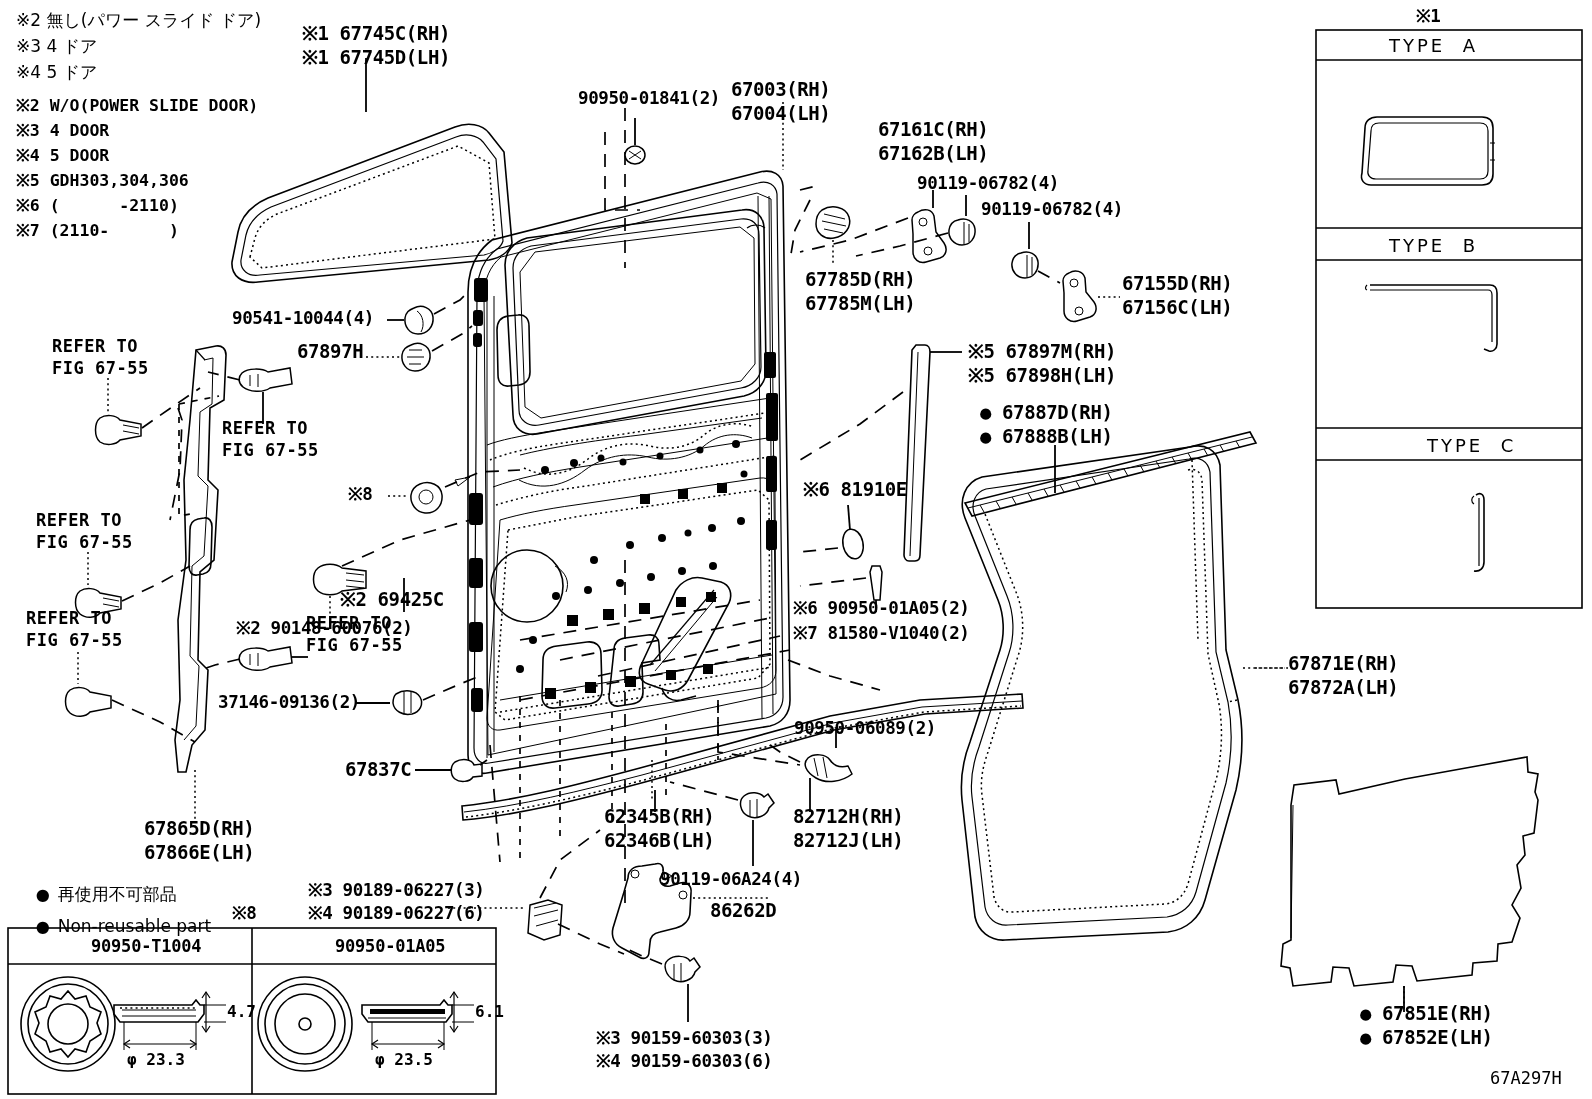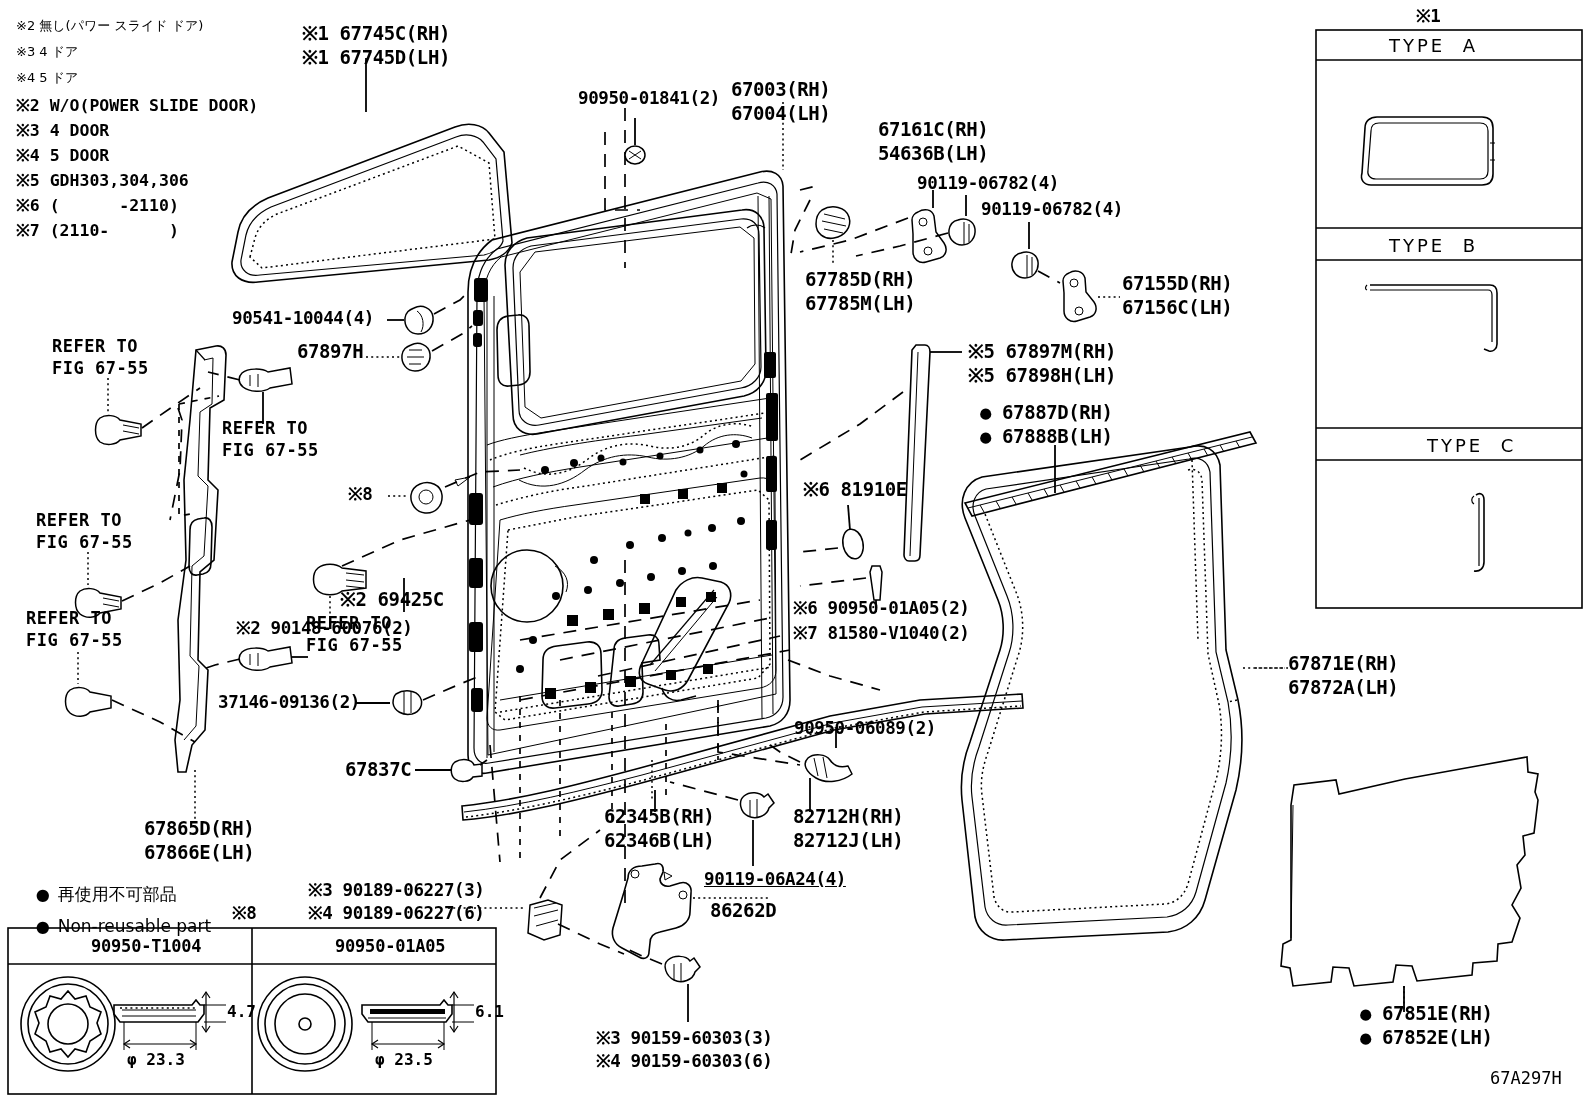--- a/index.html
+++ b/index.html
@@ -17,21 +17,21 @@
     color: #000000;
     overflow: hidden;
   }
   .lbl {
     position: absolute;
     white-space: pre;
     line-height: 1.18;
     color: #000;
   }
   
-  .s-jp  { font-family: "DejaVu Sans", sans-serif; font-size: 13px; letter-spacing: 0px; margin-top: 8px; }
+  .s-jp  { font-family: "DejaVu Sans", sans-serif; font-size: 17px; letter-spacing: 0px; }
   .s-note{ font-family: "DejaVu Sans Mono", monospace; font-size: 16.5px; font-weight: 700; }
   .s-pn  { font-family: "DejaVu Sans Mono", monospace; font-size: 19px; font-weight: 700; letter-spacing: -0.4px; }
   .s-pn-sm { font-family: "DejaVu Sans Mono", monospace; font-size: 17.5px; font-weight: 700; letter-spacing: -0.4px; }
   .s-ref { font-family: "DejaVu Sans Mono", monospace; font-size: 17px; font-weight: 700; letter-spacing: 0.5px; }
   .s-type{ font-family: "DejaVu Sans", sans-serif; font-size: 18px; letter-spacing: 3px; }
   .s-tbl { font-family: "DejaVu Sans Mono", monospace; font-size: 17px; font-weight: 700; letter-spacing: -0.2px; margin-left: 20px;}
   .s-dim { font-family: "DejaVu Sans Mono", monospace; font-size: 16px; font-weight: 700; }
   .s-leg { font-family: "DejaVu Sans", sans-serif; font-size: 17px; }
   .s-code{ font-family: "DejaVu Sans Mono", monospace; font-size: 17px; letter-spacing: 0px; }
   .bullet { font-size: 0.95em; }
@@ -575,21 +575,21 @@
 
   <div class="lbl s-pn" style="left:302px; top:22px;">※1 67745C(RH)</div>
   <div class="lbl s-pn" style="left:302px; top:46px;">※1 67745D(LH)</div>
 
   <div class="lbl s-pn-sm" style="left:578px; top:88px;">90950-01841(2)</div>
 
   <div class="lbl s-pn" style="left:731px; top:78px;">67003(RH)</div>
   <div class="lbl s-pn" style="left:731px; top:102px;">67004(LH)</div>
 
   <div class="lbl s-pn" style="left:878px; top:118px;">67161C(RH)</div>
-  <div class="lbl s-pn" style="left:878px; top:142px;">54636B(LH)</div>
+  <div class="lbl s-pn" style="left:878px; top:142px;">67162B(LH)</div>
 
   <div class="lbl s-pn-sm" style="left:917px; top:173px;">90119-06782(4)</div>
   <div class="lbl s-pn-sm" style="left:981px; top:199px;">90119-06782(4)</div>
 
   <div class="lbl s-pn" style="left:805px; top:268px;">67785D(RH)</div>
   <div class="lbl s-pn" style="left:805px; top:292px;">67785M(LH)</div>
 
   <div class="lbl s-pn" style="left:1122px; top:272px;">67155D(RH)</div>
   <div class="lbl s-pn" style="left:1122px; top:296px;">67156C(LH)</div>
 
@@ -635,21 +635,21 @@
   <div class="lbl s-pn" style="left:144px; top:841px;">67866E(LH)</div>
 
   <div class="lbl s-pn" style="left:604px; top:805px;">62345B(RH)</div>
   <div class="lbl s-pn" style="left:604px; top:829px;">62346B(LH)</div>
 
   <div class="lbl s-pn" style="left:793px; top:805px;">82712H(RH)</div>
   <div class="lbl s-pn" style="left:793px; top:829px;">82712J(LH)</div>
 
   <div class="lbl s-pn-sm" style="left:794px; top:718px;">90950-06089(2)</div>
 
-  <div class="lbl s-pn-sm" style="left:704px; top:869px;text-decoration:underline;">90119-06A24(4)</div>
+  <div class="lbl s-pn-sm" style="left:660px; top:869px;">90119-06A24(4)</div>
 
   <div class="lbl s-pn-sm" style="left:308px; top:880px;">※3 90189-06227(3)</div>
   <div class="lbl s-pn-sm" style="left:308px; top:903px;">※4 90189-06227(6)</div>
 
   <div class="lbl s-pn" style="left:710px; top:899px;">86262D</div>
 
   <div class="lbl s-pn-sm" style="left:596px; top:1028px;">※3 90159-60303(3)</div>
   <div class="lbl s-pn-sm" style="left:596px; top:1051px;">※4 90159-60303(6)</div>
 
   <div class="lbl s-pn" style="left:1288px; top:652px;">67871E(RH)</div>

